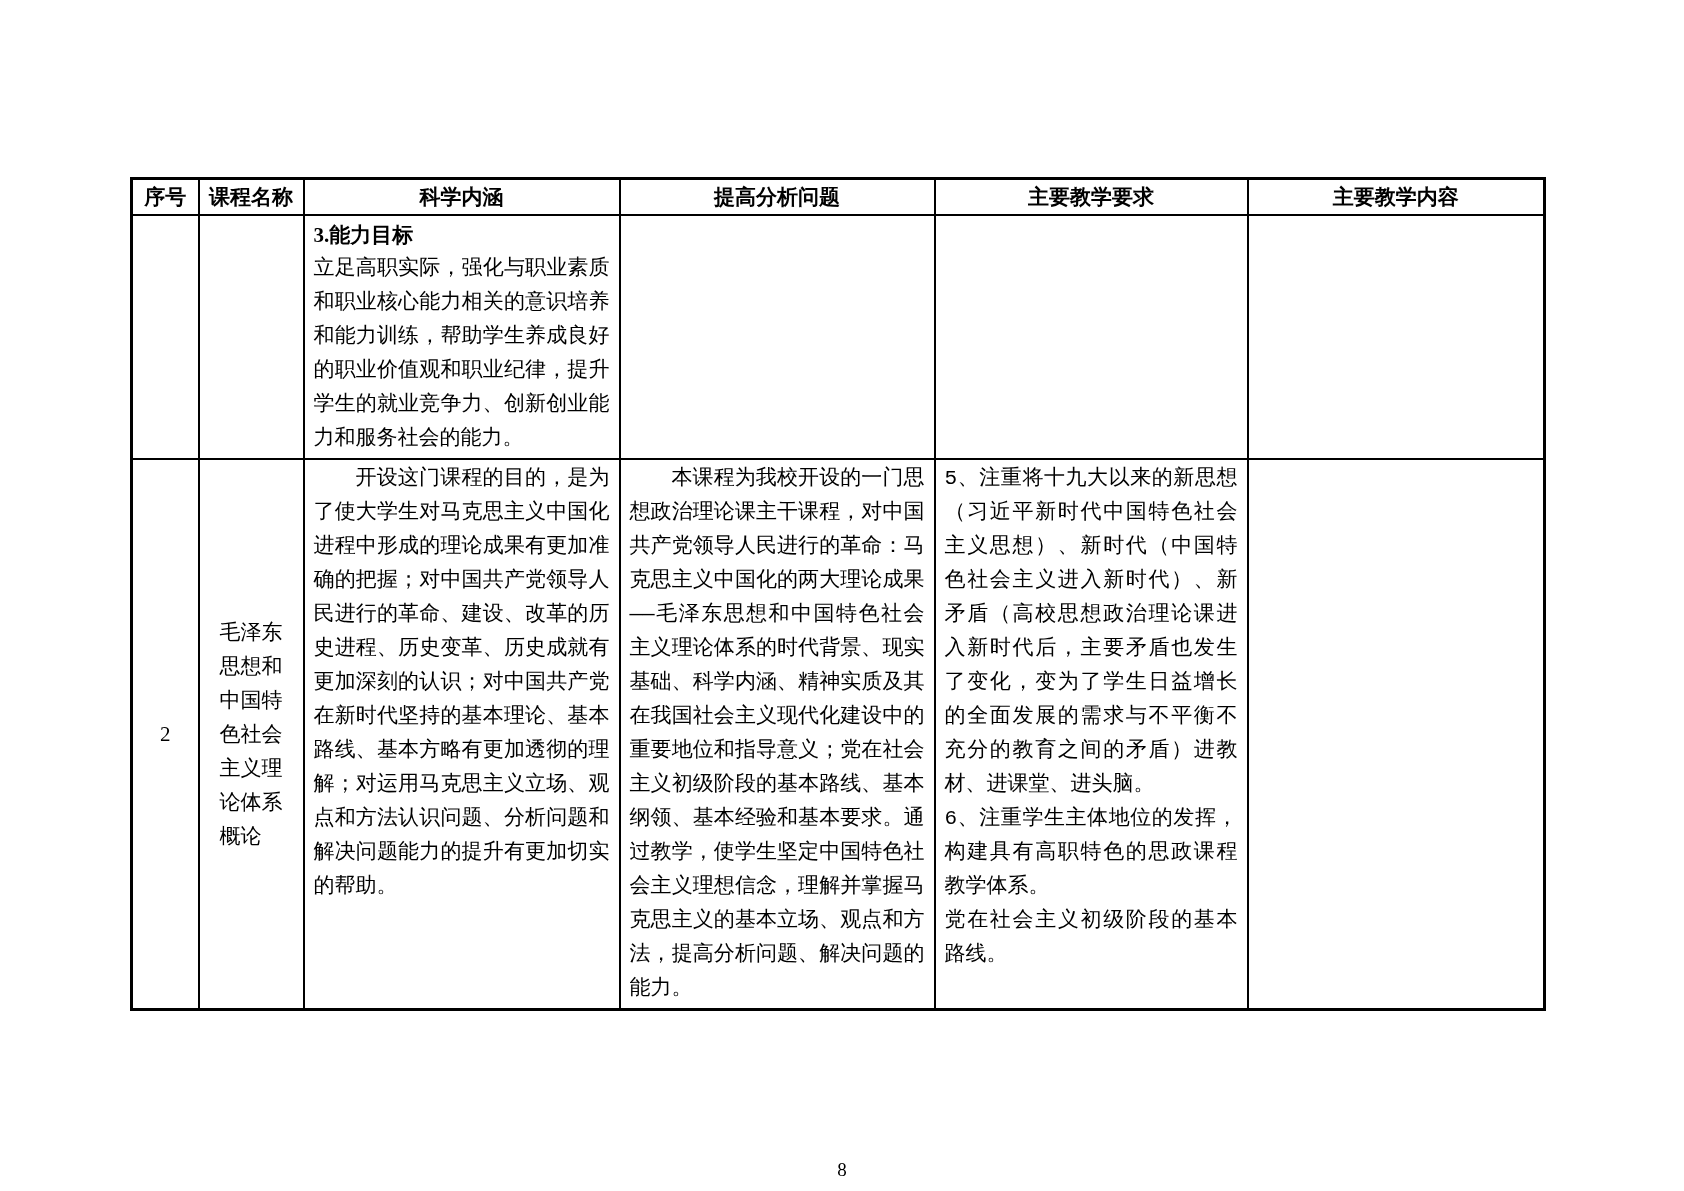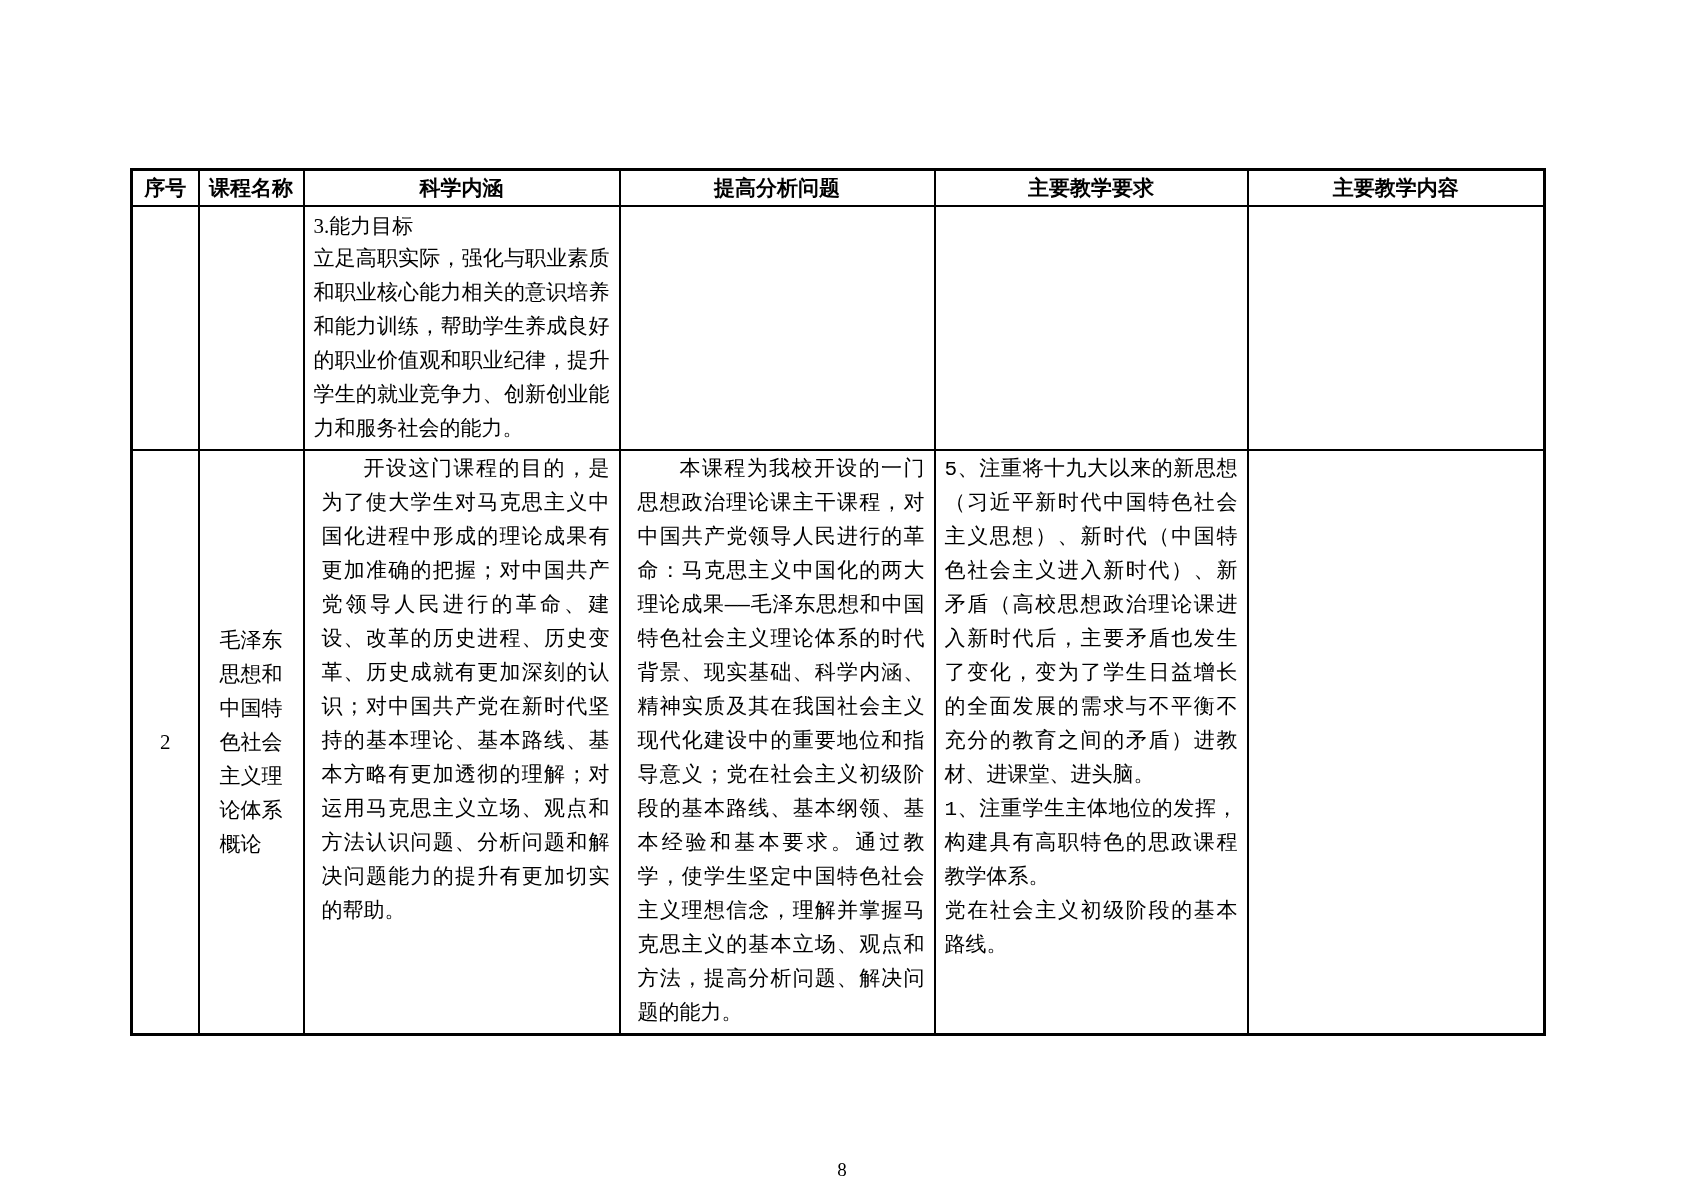--- a/index.html
+++ b/index.html
@@ -11,21 +11,21 @@
     position: relative;
     width: 1684px;
     height: 1191px;
     font-family: "Liberation Serif", "DejaVu Serif", serif;
     color: #000000;
     overflow: hidden;
   }
   table.doc-table {
     position: absolute;
     left: 130px;
-    top: 168px;
+    top: 177px;
     width: 1413px;
     border-collapse: collapse;
     table-layout: fixed;
     border: 3px solid #000000;
   }
   .doc-table th,
   .doc-table td {
     border: 2px solid #000000;
     font-size: 21px;
     overflow: hidden;
@@ -43,23 +43,23 @@
     padding: 2px 9px;
   }
   tr.header-row { height: 36px; }
   tr.body-row-1 { height: 242px; }
   tr.body-row-2 { height: 543px; }
   .para {
     text-align: justify;
     text-justify: inter-ideograph;
     font-family: Liberation Mono, monospace;
   }
-  .para.indent { text-indent: 2em; margin-left: 8px; }
+  .para.indent { text-indent: 2em; }
   .obj-heading {
-    font-weight: normal;
+    font-weight: bold;
     text-align: left;
   }
   td.cell-middle-center {
     vertical-align: middle;
     text-align: center;
   }
   .course-name {
     width: 3em;
     margin: 0 auto;
     text-align: left;
@@ -115,21 +115,21 @@
         <div class="course-name">毛泽东思想和中国特色社会主义理论体系概论</div>
       </td>
       <td>
         <div class="para indent">开设这门课程的目的，是为了使大学生对马克思主义中国化进程中形成的理论成果有更加准确的把握；对中国共产党领导人民进行的革命、建设、改革的历史进程、历史变革、历史成就有更加深刻的认识；对中国共产党在新时代坚持的基本理论、基本路线、基本方略有更加透彻的理解；对运用马克思主义立场、观点和方法认识问题、分析问题和解决问题能力的提升有更加切实的帮助。</div>
       </td>
       <td>
         <div class="para indent">本课程为我校开设的一门思想政治理论课主干课程，对中国共产党领导人民进行的革命：马克思主义中国化的两大理论成果——毛泽东思想和中国特色社会主义理论体系的时代背景、现实基础、科学内涵、精神实质及其在我国社会主义现代化建设中的重要地位和指导意义；党在社会主义初级阶段的基本路线、基本纲领、基本经验和基本要求。通过教学，使学生坚定中国特色社会主义理想信念，理解并掌握马克思主义的基本立场、观点和方法，提高分析问题、解决问题的能力。</div>
       </td>
       <td>
         <div class="para">5、注重将十九大以来的新思想（习近平新时代中国特色社会主义思想）、新时代（中国特色社会主义进入新时代）、新矛盾（高校思想政治理论课进入新时代后，主要矛盾也发生了变化，变为了学生日益增长的全面发展的需求与不平衡不充分的教育之间的矛盾）进教材、进课堂、进头脑。</div>
-        <div class="para">1、注重学生主体地位的发挥，构建具有高职特色的思政课程教学体系。</div>
+        <div class="para">6、注重学生主体地位的发挥，构建具有高职特色的思政课程教学体系。</div>
         <div class="para">党在社会主义初级阶段的基本路线。</div>
       </td>
       <td></td>
     </tr>
   </tbody>
 </table>
 
 <div class="page-number">8</div>
 
 </body></html>

